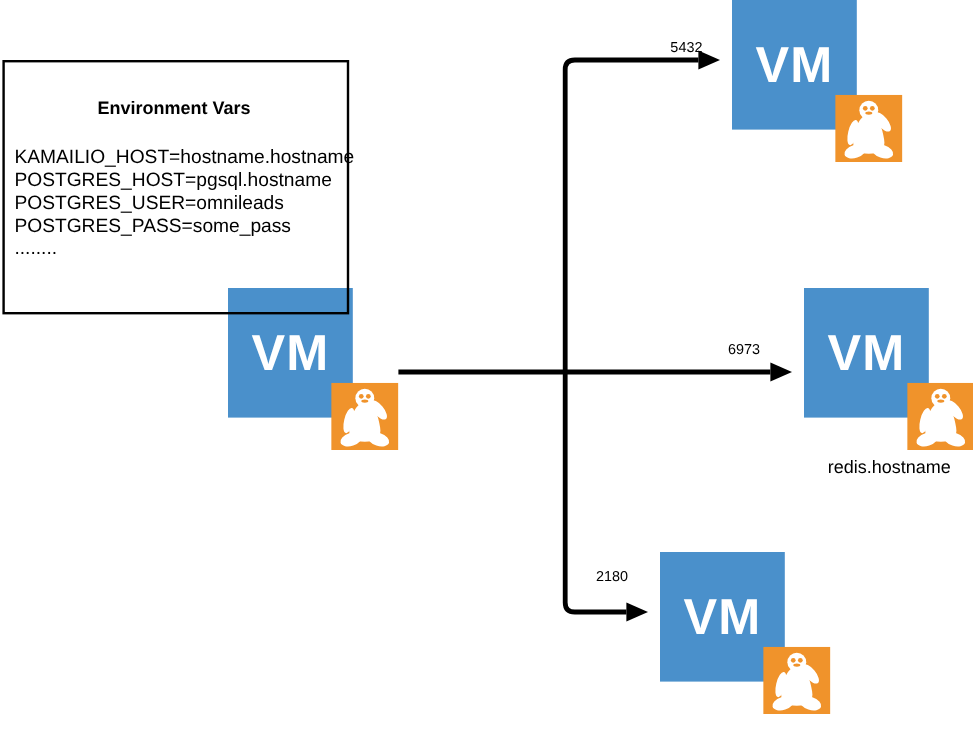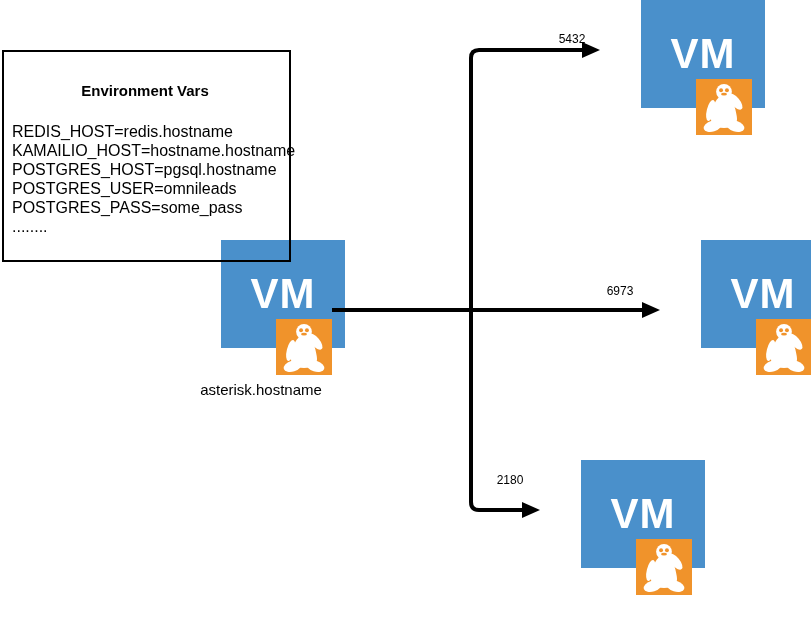--- a/index.html
+++ b/index.html
@@ -61,26 +61,25 @@
   
   .node {
     position: absolute;
     width: 142px;
     height: 160px;
     z-index: 1;
   }
   .vm-box {
     position: absolute;
     left: 0; top: 0;
-    width: 124px; height: 108px;
+    width: 104px; height: 108px;
     background: var(--vm-blue, #4A90CB);
     display: flex;
     align-items: center;
     justify-content: center;
-    margin-left: 31px;
   }
   .vm-text {
     color: #ffffff;
     font-weight: bold;
     font-size: 42px;
     letter-spacing: 1px;
   }
   .tux {
     position: absolute;
     left: 86px; top: 79px;
@@ -120,21 +119,20 @@
 
     <path d="M471,310 V58 Q471,50 479,50 H582"></path>
     <polygon points="600,50 582,42 582,58"></polygon>
 
     <path d="M471,310 V502 Q471,510 479,510 H522"></path>
     <polygon points="540,510 522,502 522,518"></polygon>
   </svg>
 
   <div class="env-box">
     <div class="env-title">Environment Vars</div>
-    <div class="env-line">REDIS_HOST=redis.hostname</div>
     <div class="env-line">KAMAILIO_HOST=hostname.hostname</div>
     <div class="env-line">POSTGRES_HOST=pgsql.hostname</div>
     <div class="env-line">POSTGRES_USER=omnileads</div>
     <div class="env-line">POSTGRES_PASS=some_pass</div>
     <div class="env-line">........</div>
   </div>
 
   <div class="node" style="left:190px; top:240px;">
     <div class="vm-box">
       <span class="vm-text">VM</span>
@@ -148,21 +146,20 @@
         <ellipse cx="15" cy="32" rx="4" ry="11" transform="rotate(14 15 32)"></ellipse>
         <ellipse cx="17" cy="48" rx="9.5" ry="5.5" transform="rotate(-18 17 48)"></ellipse>
         <ellipse cx="40" cy="48" rx="9.5" ry="5.5" transform="rotate(18 40 48)"></ellipse>
       </g>
       <g fill="#F0932B">
         <circle cx="25.5" cy="11.5" r="2"></circle>
         <circle cx="31.5" cy="11.5" r="2"></circle>
         <ellipse cx="28.5" cy="15.5" rx="3" ry="1.4"></ellipse>
       </g>
     </svg>
-    <div class="node-label">asterisk.hostname</div>
   </div>
 
   <div class="node" style="left:610px; top:0px;">
     <div class="vm-box">
       <span class="vm-text">VM</span>
     </div>
     <svg class="tux" viewBox="0 0 57 57">
       <rect x="0" y="0" width="57" height="57" fill="#F0932B"></rect>
       <g fill="#ffffff">
         <circle cx="28.5" cy="13" r="8"></circle>
@@ -193,20 +190,21 @@
         <ellipse cx="15" cy="32" rx="4" ry="11" transform="rotate(14 15 32)"></ellipse>
         <ellipse cx="17" cy="48" rx="9.5" ry="5.5" transform="rotate(-18 17 48)"></ellipse>
         <ellipse cx="40" cy="48" rx="9.5" ry="5.5" transform="rotate(18 40 48)"></ellipse>
       </g>
       <g fill="#F0932B">
         <circle cx="25.5" cy="11.5" r="2"></circle>
         <circle cx="31.5" cy="11.5" r="2"></circle>
         <ellipse cx="28.5" cy="15.5" rx="3" ry="1.4"></ellipse>
       </g>
     </svg>
+    <div class="node-label">redis.hostname</div>
   </div>
 
   <div class="node" style="left:550px; top:460px;">
     <div class="vm-box">
       <span class="vm-text">VM</span>
     </div>
     <svg class="tux" viewBox="0 0 57 57">
       <rect x="0" y="0" width="57" height="57" fill="#F0932B"></rect>
       <g fill="#ffffff">
         <circle cx="28.5" cy="13" r="8"></circle>

